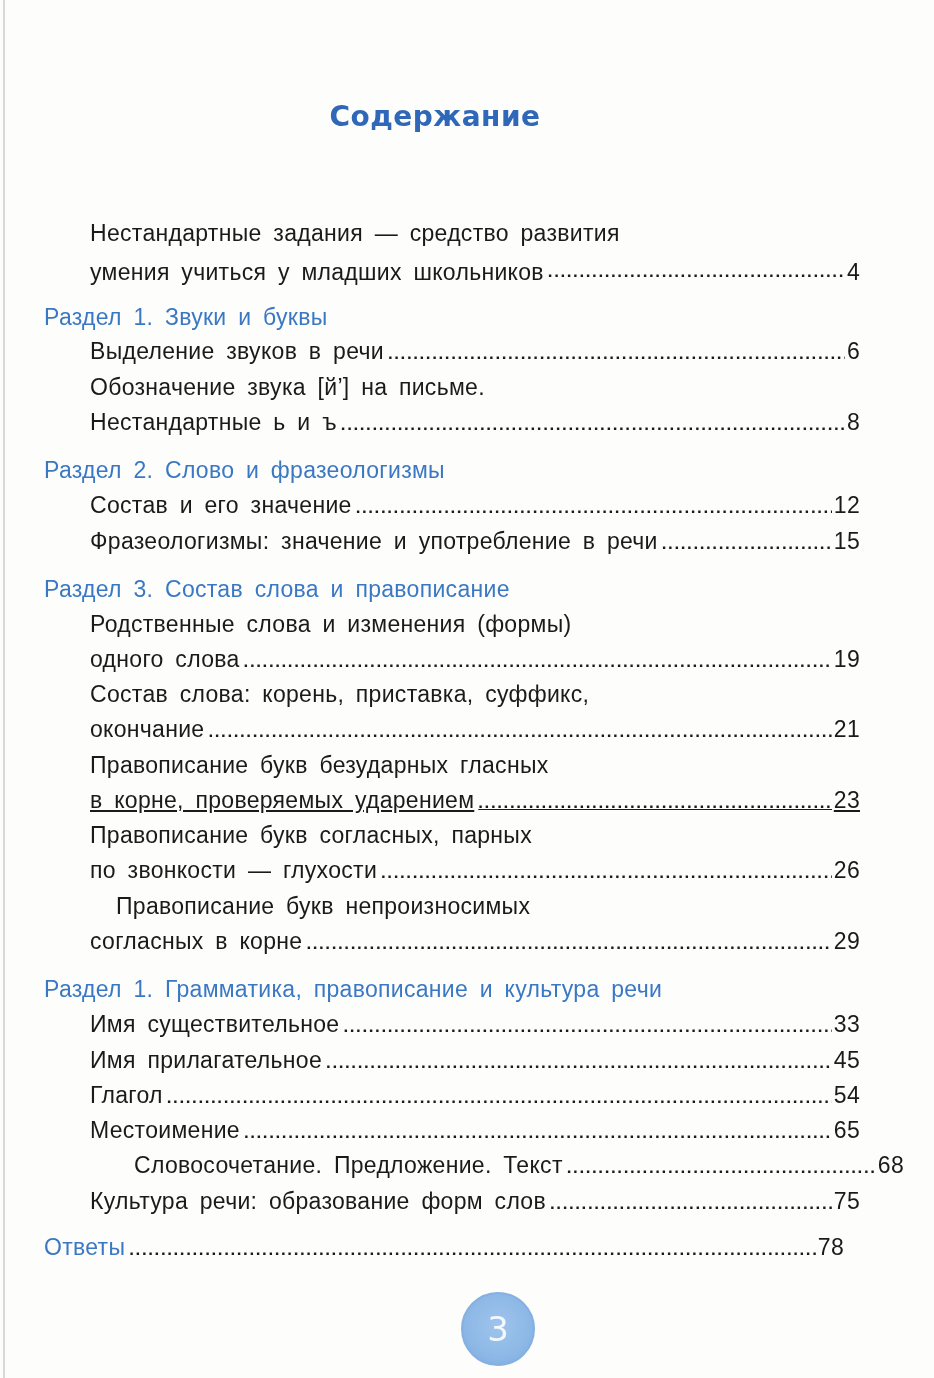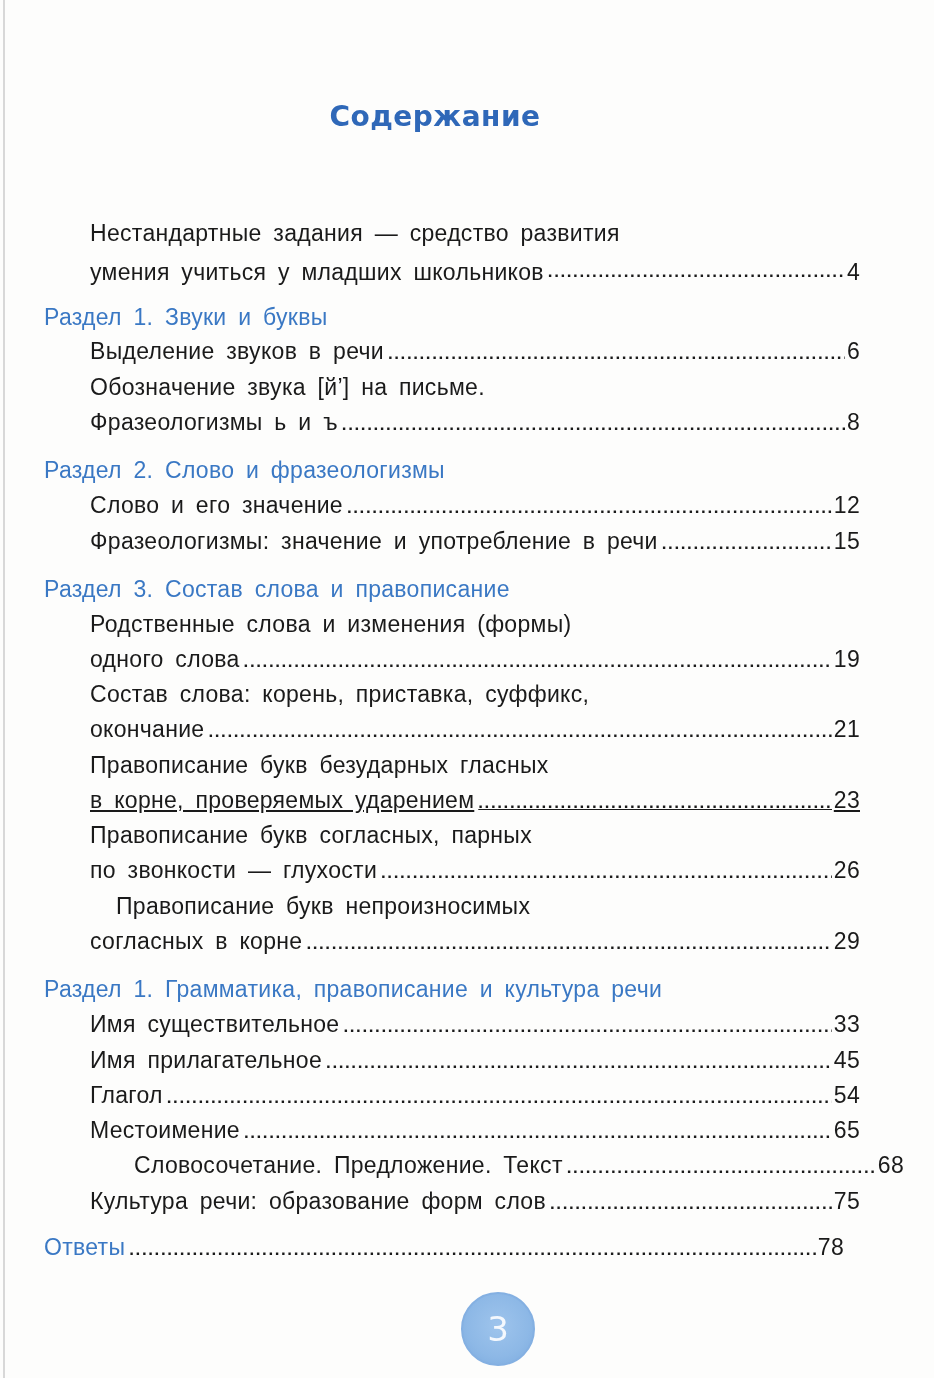--- a/index.html
+++ b/index.html
@@ -121,30 +121,30 @@
   </div>
   <div class="row" style="top:338px;">
     <span class="text">Выделение звуков в речи</span>
     <span class="leader"></span>
     <span class="page">6</span>
   </div>
   <div class="row" style="top:374px;">
     <span class="text">Обозначение звука [й’] на письме.</span>
   </div>
   <div class="row" style="top:409px;">
-    <span class="text">Фразеологизмы ь и ъ</span>
+    <span class="text">Нестандартные ь и ъ</span>
     <span class="leader"></span>
     <span class="page">8</span>
   </div>
 
   <div class="row section" style="top:457px;">
     <span class="text">Раздел 2. Слово и фразеологизмы</span>
   </div>
   <div class="row" style="top:492px;">
-    <span class="text">Слово и его значение</span>
+    <span class="text">Состав и его значение</span>
     <span class="leader"></span>
     <span class="page">12</span>
   </div>
   <div class="row" style="top:528px;">
     <span class="text">Фразеологизмы: значение и употребление в речи</span>
     <span class="leader"></span>
     <span class="page">15</span>
   </div>
 
   <div class="row section" style="top:576px;">

